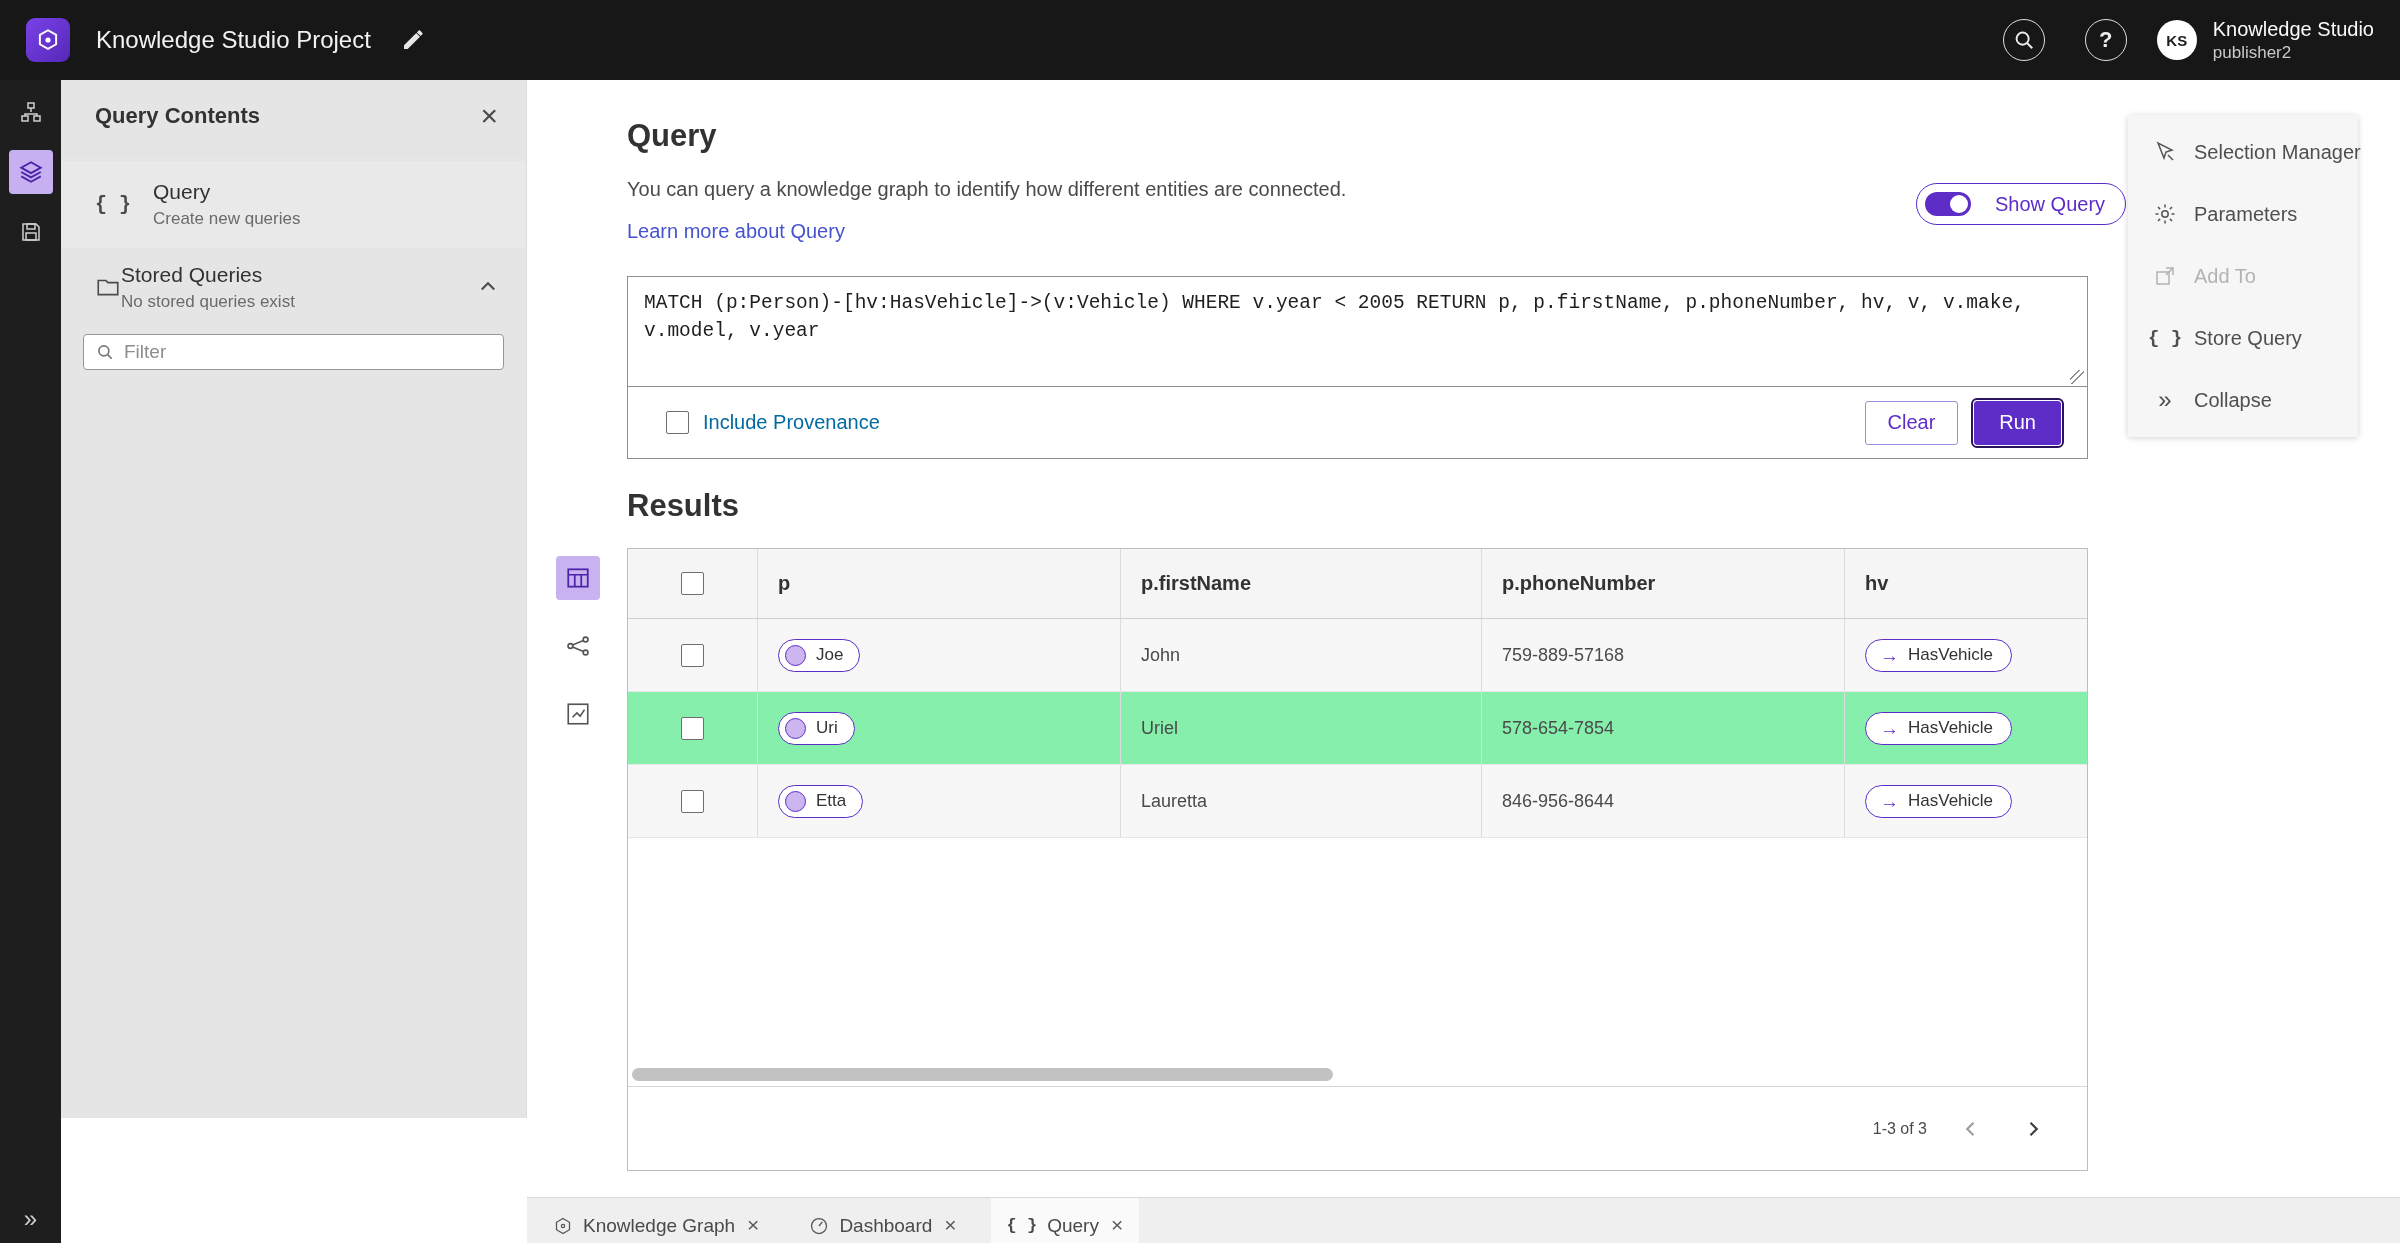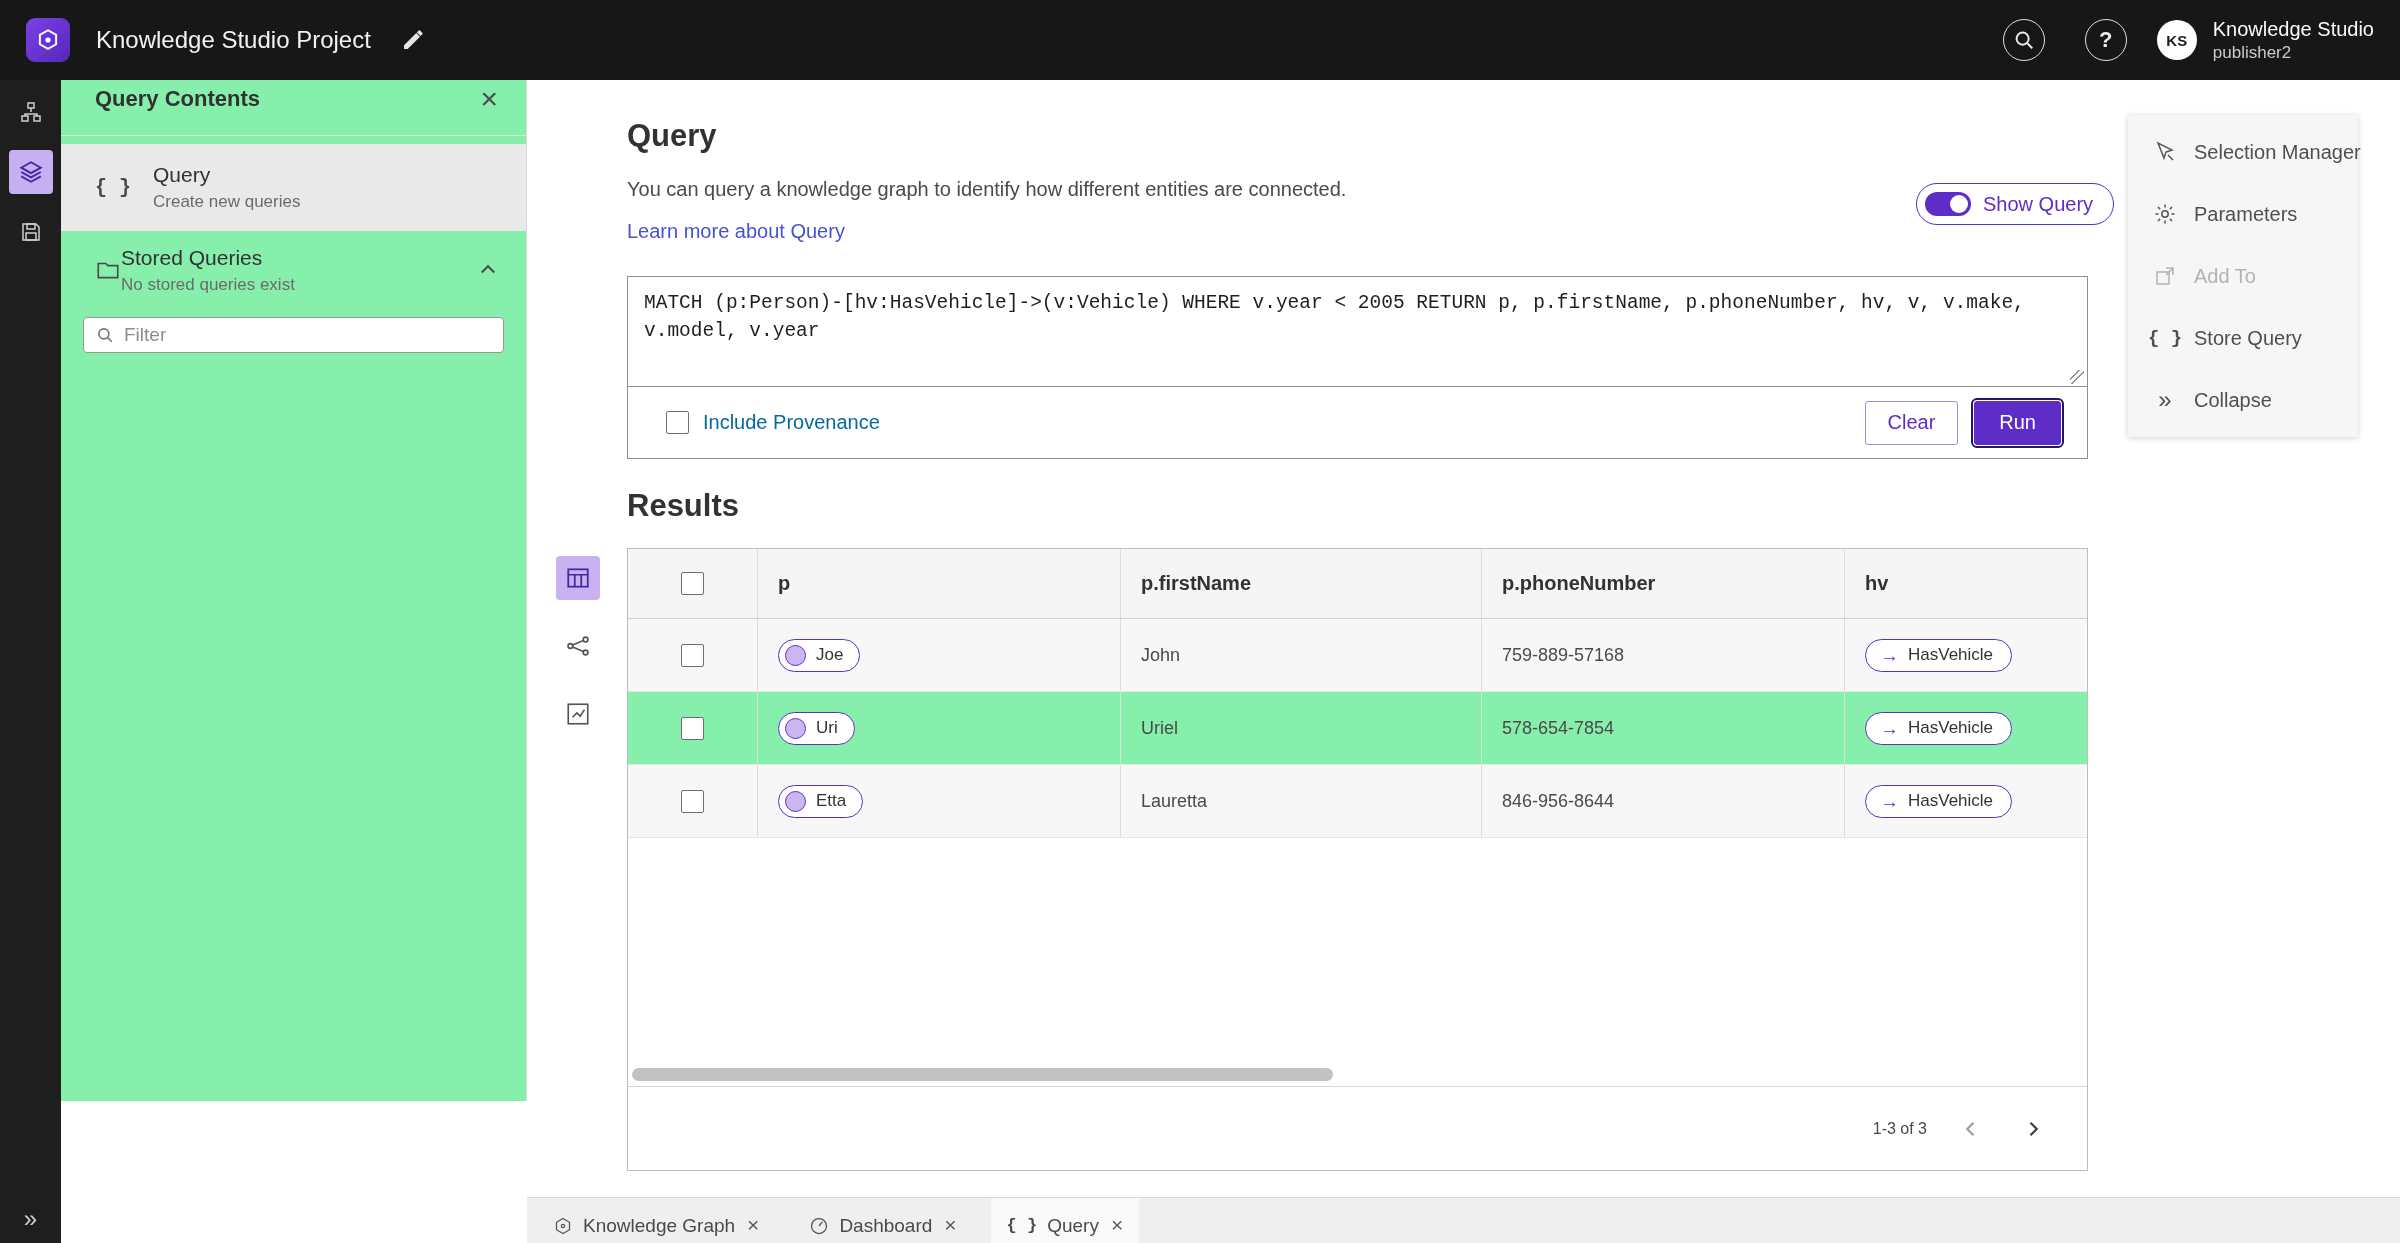--- a/index.html
+++ b/index.html
@@ -20,40 +20,40 @@
   .user-org{font-size:20px;color:#fafafa}
   .user-name{font-size:17px;color:#c9c9c9}
 
   
   .rail{position:absolute;left:0;top:80px;width:61px;height:1163px;background:#1e1e1e;display:flex;flex-direction:column;align-items:center;padding-top:10px;gap:16px;z-index:20}
   .rail-btn{width:44px;height:44px;display:flex;align-items:center;justify-content:center;border-radius:4px}
   .rail-btn.active{background:#c7b0f2}
   .rail-bottom{position:absolute;bottom:12px;left:0;width:61px;text-align:center;color:#cfcfcf;font-size:24px;line-height:1}
 
   
-  .left-panel{position:absolute;left:61px;top:63px;width:466px;height:1038px;background:#86efac;border-right:1px solid #dcdcdc;z-index:10}
+  .left-panel{position:absolute;left:61px;top:80px;width:466px;height:1038px;background:#e5e5e5;border-right:1px solid #dcdcdc;z-index:10}
   .lp-header{height:73px;display:flex;align-items:center;padding:0 28px 0 34px;border-bottom:1px solid #e2e2e2}
   .lp-title{font-size:22px;font-weight:700;flex:1;color:#323232}
   .lp-close{font-size:30px;color:#4a4a4a;line-height:.8}
   .lp-item{margin-top:8px;height:87px;background:#e9e9e9;display:flex;align-items:center;padding:0 34px;gap:22px}
   .braces{font-family:"Liberation Mono",monospace;font-size:20px;color:#4a4a4a;font-weight:700;white-space:nowrap}
   .lp-item-label{font-size:21px;color:#323232}
   .lp-item-sub{font-size:17px;color:#6b6b6b;margin-top:5px}
   .lp-stored{margin-top:10px;height:58px;display:flex;align-items:center;padding:0 28px 0 34px;}
   .lp-grow{flex:1}
   .lp-filter{margin:18px 22px 0;height:36px;background:#fff;border:1px solid #979797;border-radius:4px;display:flex;align-items:center;padding:0 12px;gap:10px}
   .lp-filter input{border:none;outline:none;flex:1;font-size:19px;font-family:inherit;color:#333;background:transparent}
   .lp-filter input::placeholder{color:#8d8d8d}
 
   
   .main{position:absolute;left:527px;top:80px;width:1873px;height:1117px;background:#fff}
   .q-title{position:absolute;left:100px;top:38px;font-size:31px;font-weight:700;color:#323232}
   .q-desc{position:absolute;left:100px;top:98px;font-size:20px;color:#4a4a4a}
   .q-link{position:absolute;left:100px;top:140px;font-size:20px;color:#4653cf;cursor:pointer}
-  .show-query{position:absolute;left:1389px;top:103px;height:42px;display:flex;align-items:center;gap:12px;padding:0 20px 0 8px;border:1px solid #5e2dc8;border-radius:22px;color:#5e2dc8;font-size:20px;background:#fff}
+  .show-query{position:absolute;left:1389px;top:103px;height:42px;display:flex;align-items:center;gap:24px;padding:0 20px 0 8px;border:1px solid #5e2dc8;border-radius:22px;color:#5e2dc8;font-size:20px;background:#fff}
   .switch{width:46px;height:24px;background:#5e2dc8;border-radius:12px;position:relative;flex:0 0 auto}
   .knob{position:absolute;top:3px;right:3px;width:18px;height:18px;border-radius:50%;background:#fff}
 
   .editor{position:absolute;left:100px;top:196px;width:1461px;height:183px;border:1px solid #8f8f8f;background:#fff}
   .editor textarea{display:block;width:100%;height:110px;border:none;border-bottom:1px solid #8f8f8f;resize:none;outline:none;padding:12px 16px;font-family:"Liberation Mono",monospace;font-size:19.5px;line-height:1.45;color:#1f1f1f;background:#fff}
   .resize-handle{position:absolute;right:3px;top:93px;width:14px;height:14px;
     background:linear-gradient(135deg,transparent 0 6px,#8f8f8f 6px 7.5px,transparent 7.5px 10px,#8f8f8f 10px 11.5px,transparent 11.5px)}
   .editor-footer{height:71px;display:flex;align-items:center;padding:0 26px 0 38px}
   .checkbox{width:23px;height:23px;border:1.5px solid #6e6e6e;border-radius:2px;background:#fff;flex:0 0 auto}
   .ef-label{font-size:20px;color:#0369a1;margin-left:14px}

